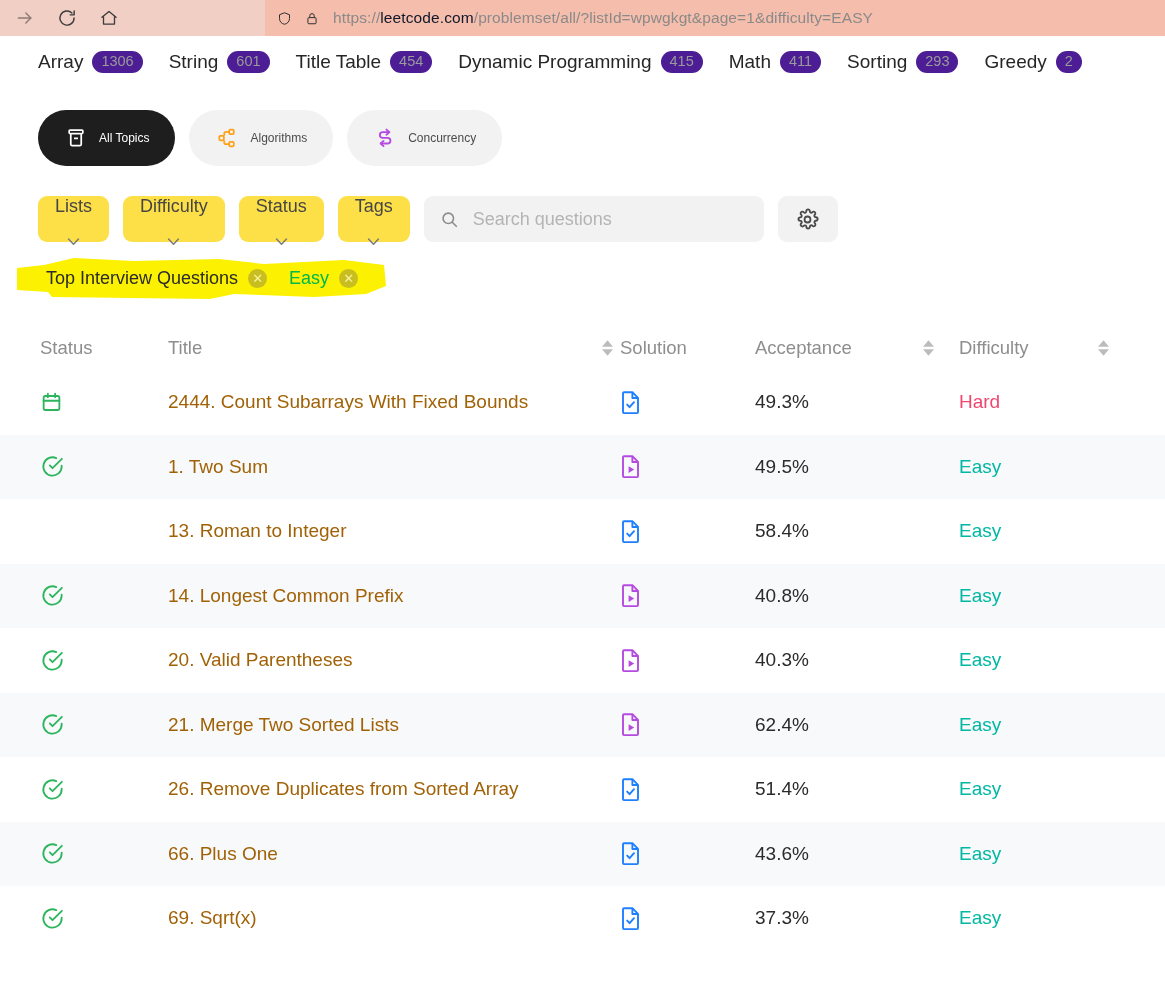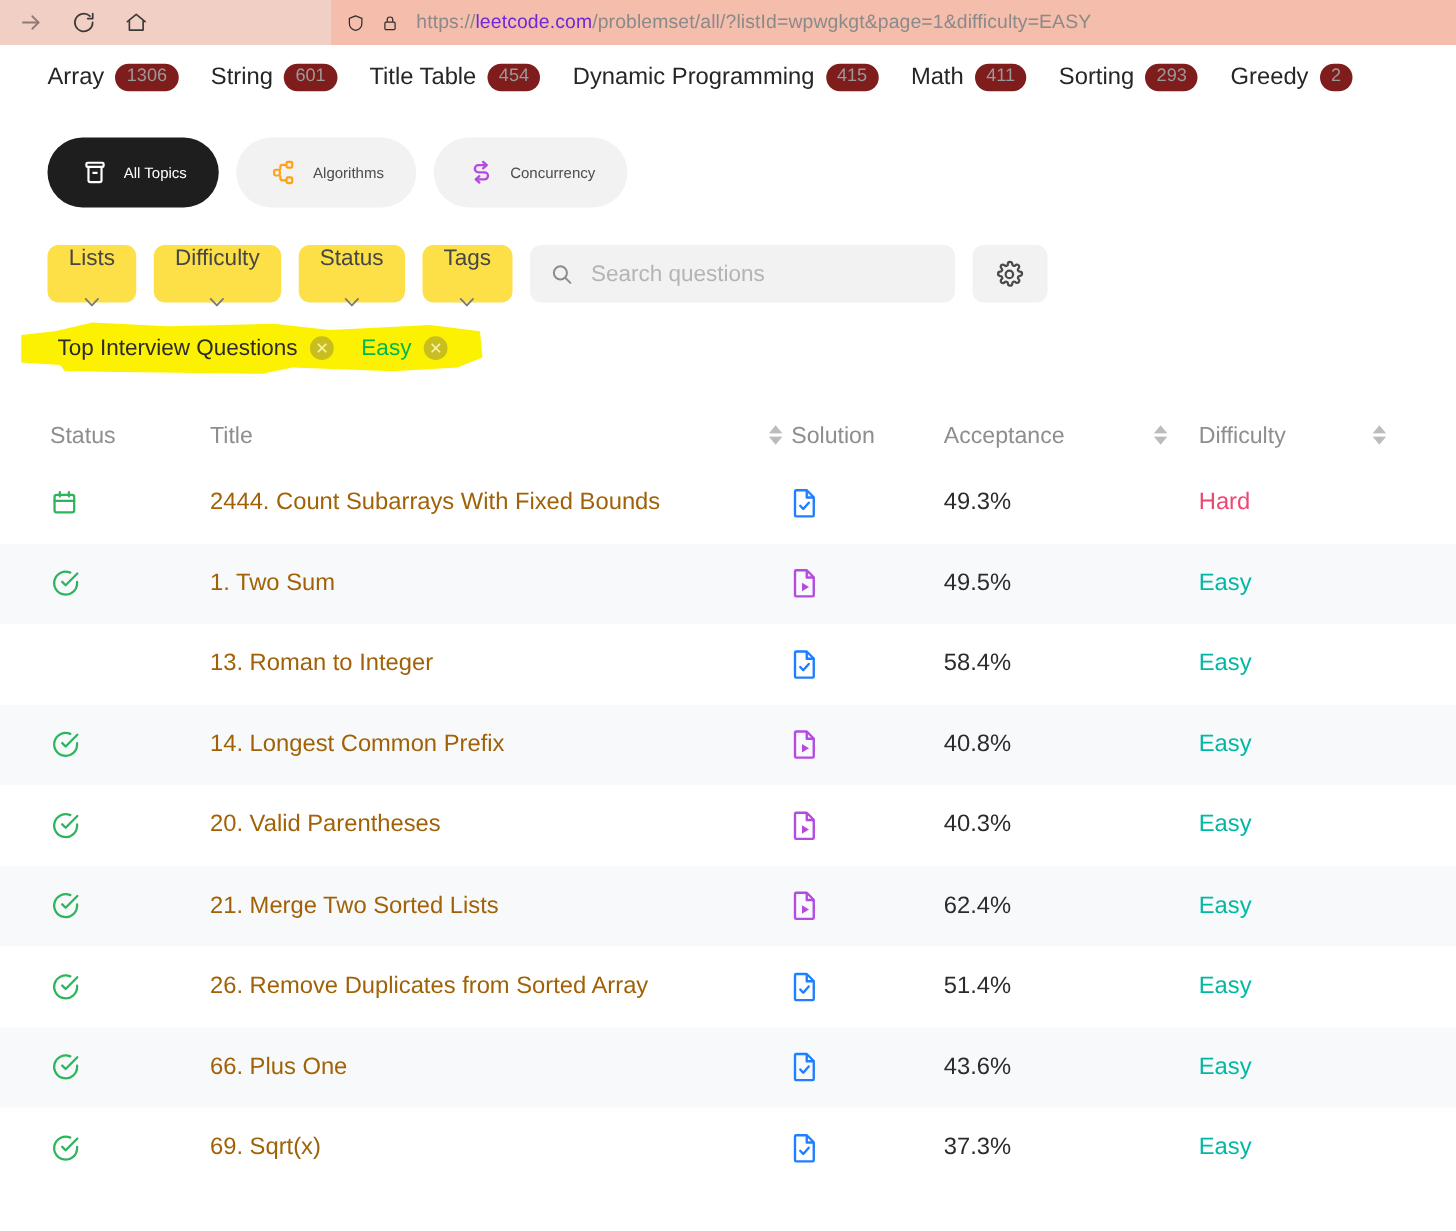--- a/index.html
+++ b/index.html
@@ -33,39 +33,39 @@
     display: flex; align-items: center; gap: 12px;
     padding-left: 12px;
   }
   .url-icon { width: 16px; height: 18px; display:flex; align-items:center; color:#2f2f2f; }
   .url-text {
     font-size: 15.5px;
     color: #8a8a8a;
     letter-spacing: 0.1px;
     white-space: nowrap;
   }
-  .url-text .host { color: #6d28d9; font-weight: 500; }
+  .url-text .host { color: #0f172a; font-weight: 500; }
 
   
   .topic-row {
     height: 52px;
     display: flex; align-items: center;
     gap: 26px;
     padding: 0 0 0 38px;
     overflow: hidden;
     white-space: nowrap;
     background:#fff;
   }
   .topic-tag {
     display: inline-flex; align-items: center; gap: 9px;
     font-size: 19px; color: #262626;
     flex: 0 0 auto;
   }
   .topic-count {
-    background: #7f1d1d;
+    background: #4c1d95;
     color: #9a9a9a;
     font-size: 14.5px;
     border-radius: 12px;
     padding: 3px 9px 4px;
     line-height: 1;
   }
 
   
   .cat-row {
     display: flex; align-items: center; gap: 14px;
@@ -157,21 +157,21 @@
     display: flex; align-items: center;
     height: 44px;
     padding: 0 38px 0 40px;
     color: #8e8e8e;
     font-size: 18.5px;
   }
   .c-status { width: 128px; flex: 0 0 128px; }
   .c-title  { flex: 1 1 auto; display:flex; align-items:center; }
   .c-sortgap{ width: 26px; flex:0 0 26px; display:flex; align-items:center; justify-content:center; }
   .c-sol    { width: 122px; flex: 0 0 122px; }
-  .c-acc    { width: 142px; flex: 0 0 142px; }
+  .c-acc    { width: 142px; flex: 0 0 142px; margin-left: 13px; }
   .c-accsort{ width: 62px;  flex: 0 0 62px; display:flex; align-items:center; justify-content:center;}
   .c-diff   { width: 120px; flex: 0 0 120px; }
   .c-diffsort{width: 48px;  flex: 0 0 48px; display:flex; align-items:center; justify-content:center;}
 
   .sorter { display: inline-flex; flex-direction: column; gap: 2px; }
 
   .row {
     display: flex; align-items: center;
     height: 64.5px;
     padding: 0 38px 0 40px;

